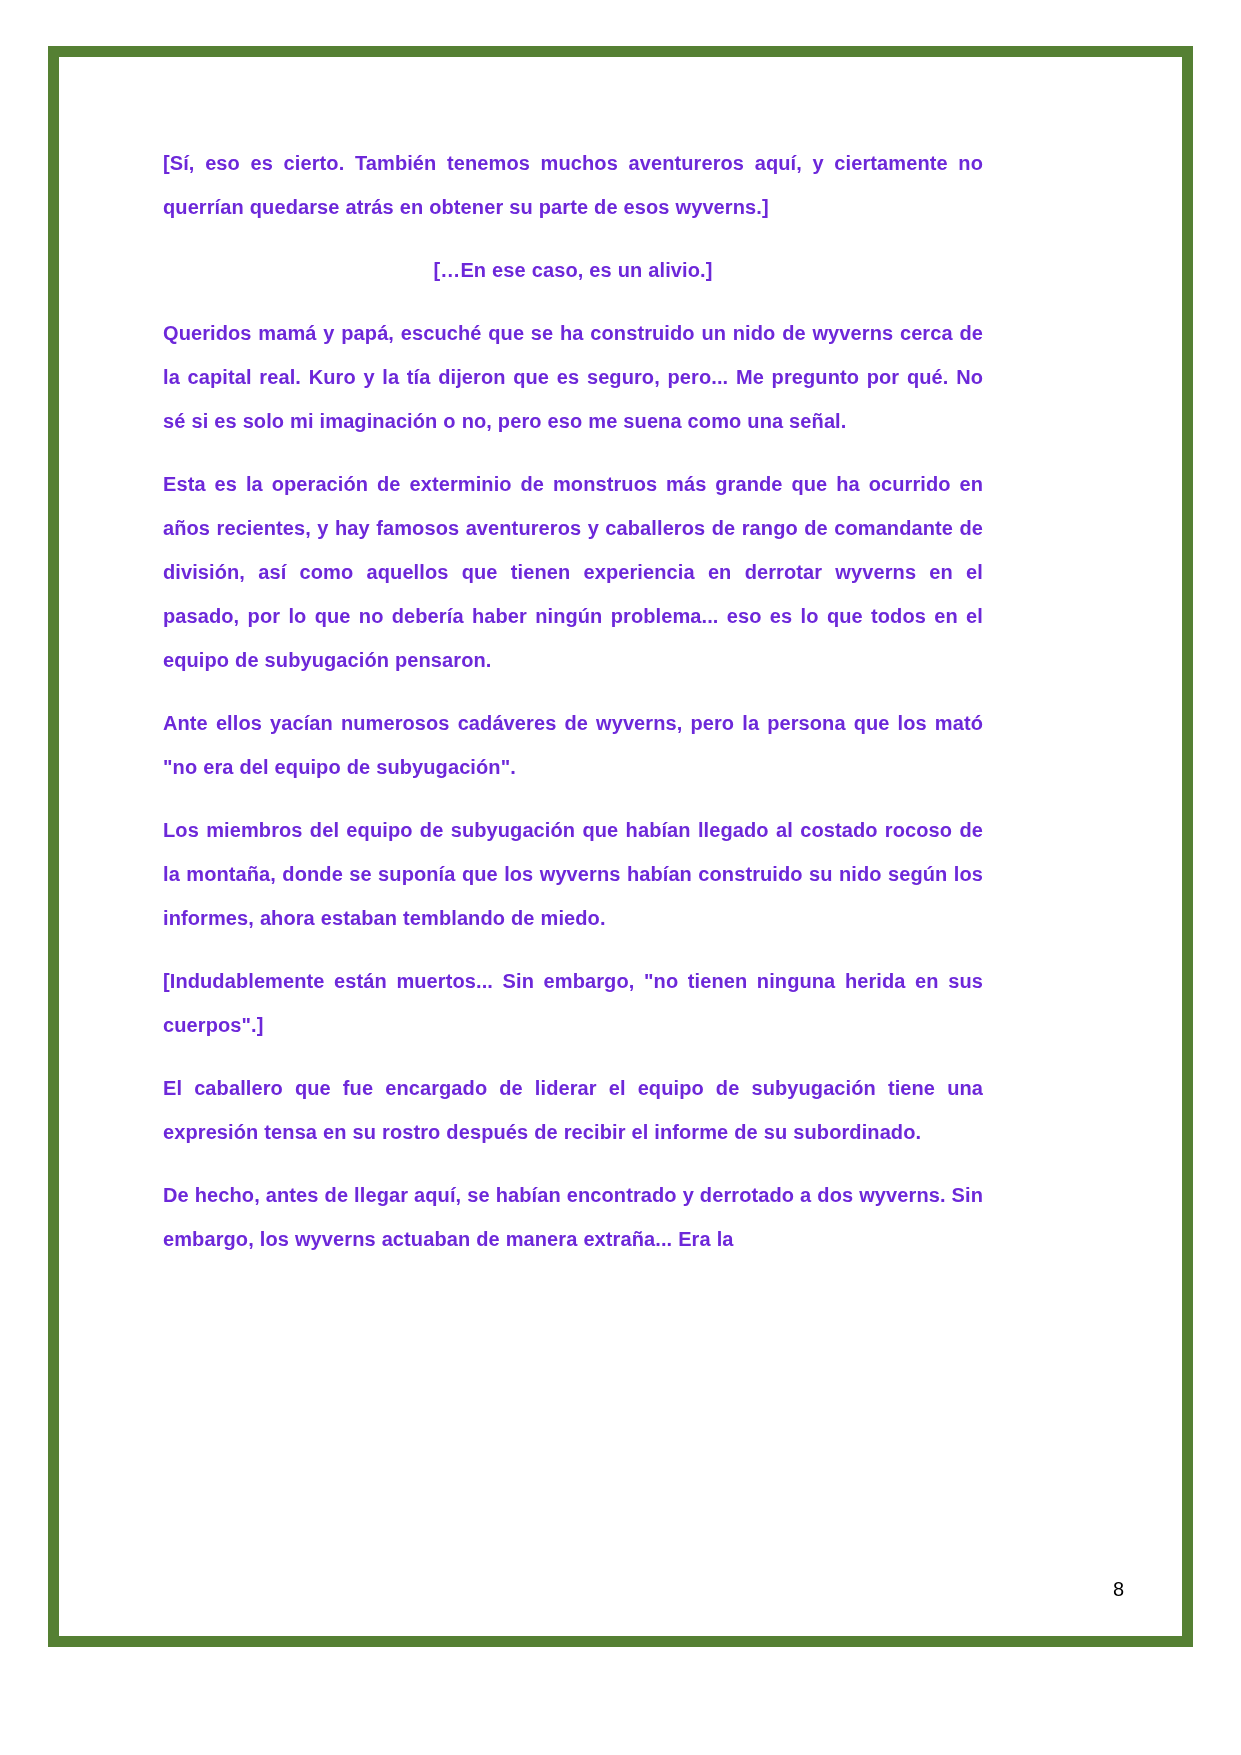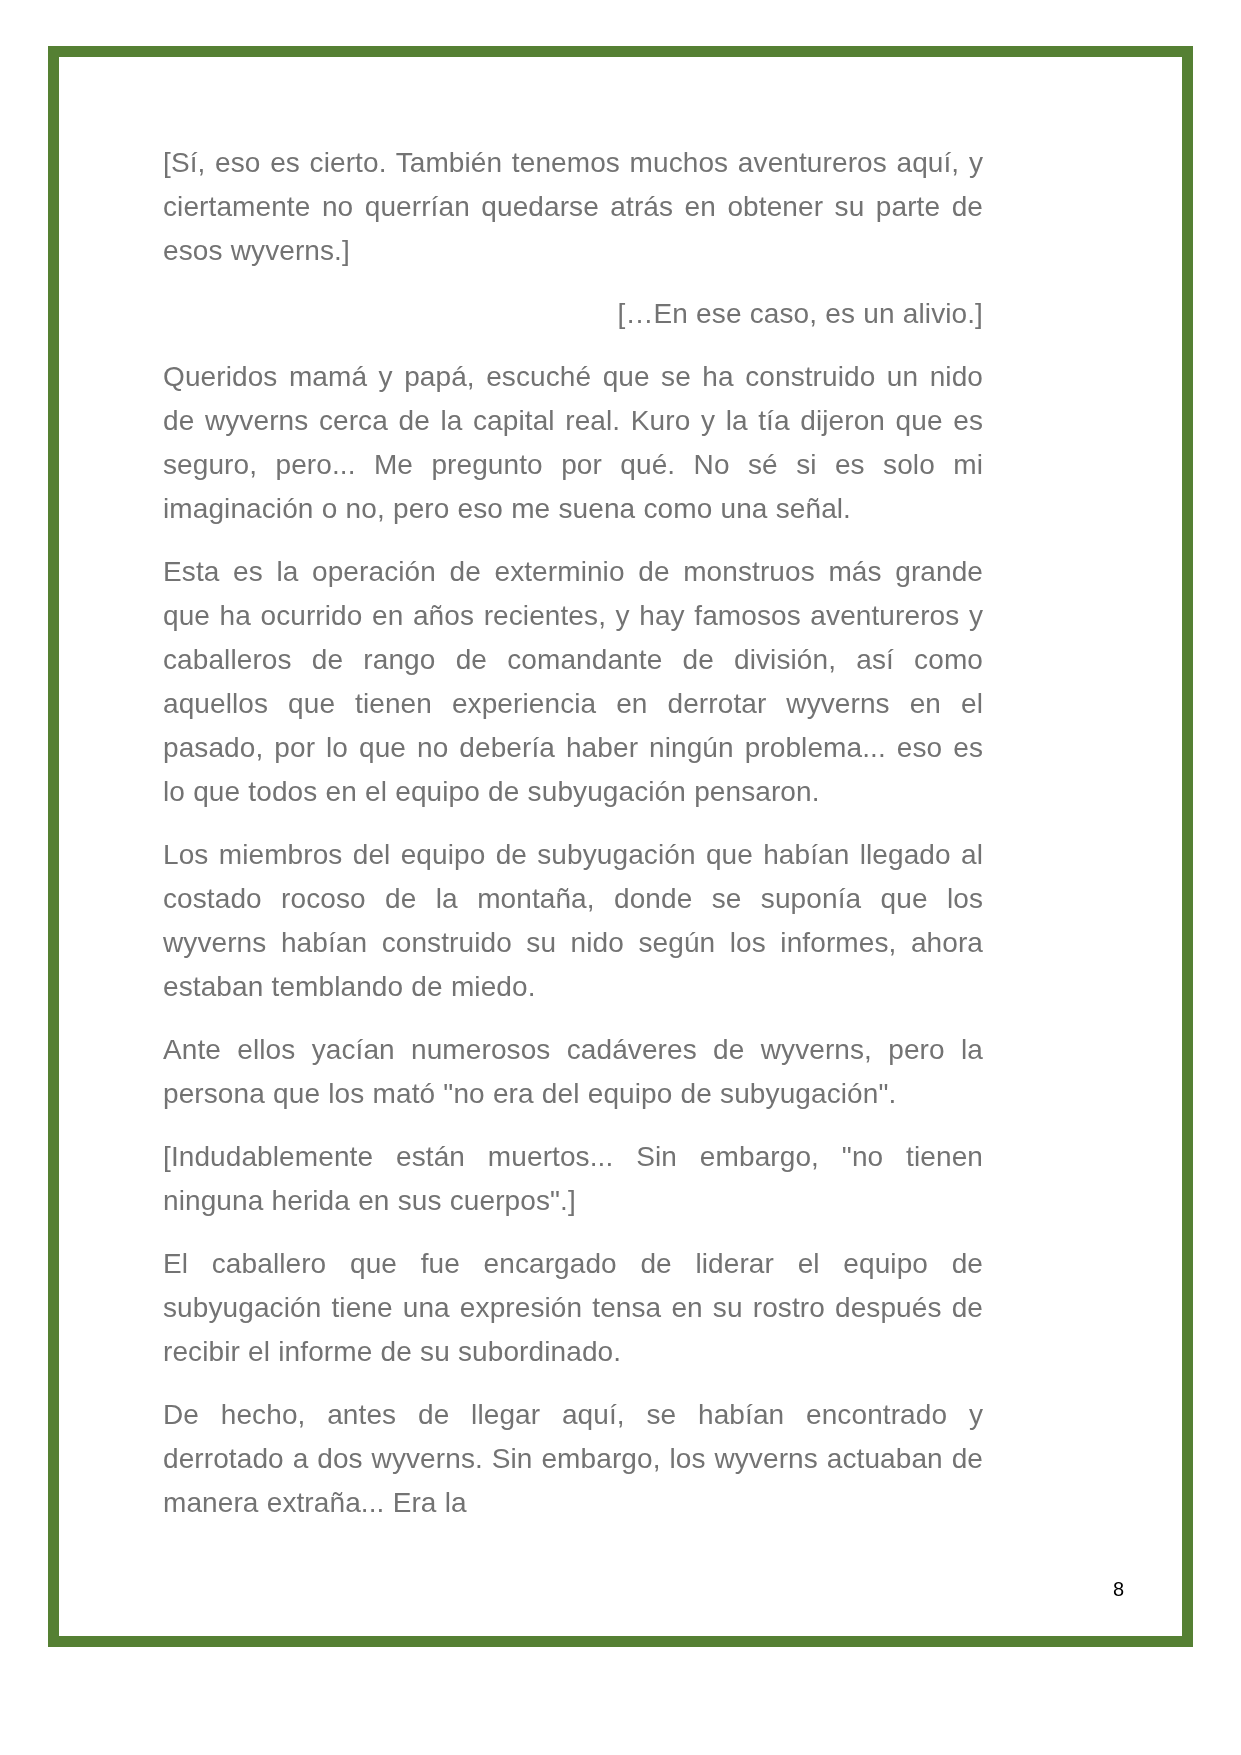--- a/index.html
+++ b/index.html
@@ -46,33 +46,33 @@
   
   .text-column {
     position: absolute;
     left: 104px;
     top: 84px;
     width: 820px;
   }
 
   .para {
     margin: 0 0 19px 0;
-    font-size: 28px;
+    font-size: 20px;
     line-height: 44px;
-    color: #737373;
+    color: #6d28d9;
     text-align: justify;
     text-justify: inter-word;
     letter-spacing: 0.1px;
     word-spacing: 0.3px;
-    font-weight: 400;
+    font-weight: 700;
   }
 
   
   .para.short {
-    text-align: right;
+    text-align: center;
   }
 
   .page-number {
     position: absolute;
     right: 58px;
     bottom: 36px;
     font-size: 20px;
     line-height: 22px;
     color: #000000;
     text-align: right;
@@ -83,22 +83,22 @@
 
 <div class="page-canvas">
   <div class="page-frame">
     <div class="page-inner">
 
       <div class="text-column">
         <p class="para">[Sí, eso es cierto. También tenemos muchos aventureros aquí, y ciertamente no querrían quedarse atrás en obtener su parte de esos wyverns.]</p>
         <p class="para short">[…En ese caso, es un alivio.]</p>
         <p class="para">Queridos mamá y papá, escuché que se ha construido un nido de wyverns cerca de la capital real. Kuro y la tía dijeron que es seguro, pero... Me pregunto por qué. No sé si es solo mi imaginación o no, pero eso me suena como una señal.</p>
         <p class="para">Esta es la operación de exterminio de monstruos más grande que ha ocurrido en años recientes, y hay famosos aventureros y caballeros de rango de comandante de división, así como aquellos que tienen experiencia en derrotar wyverns en el pasado, por lo que no debería haber ningún problema... eso es lo que todos en el equipo de subyugación pensaron.</p>
+        <p class="para">Ante ellos yacían numerosos cadáveres de wyverns, pero la persona que los mató "no era del equipo de subyugación".</p>
         <p class="para">Los miembros del equipo de subyugación que habían llegado al costado rocoso de la montaña, donde se suponía que los wyverns habían construido su nido según los informes, ahora estaban temblando de miedo.</p>
-        <p class="para">Ante ellos yacían numerosos cadáveres de wyverns, pero la persona que los mató "no era del equipo de subyugación".</p>
         <p class="para">[Indudablemente están muertos... Sin embargo, "no tienen ninguna herida en sus cuerpos".]</p>
         <p class="para">El caballero que fue encargado de liderar el equipo de subyugación tiene una expresión tensa en su rostro después de recibir el informe de su subordinado.</p>
         <p class="para">De hecho, antes de llegar aquí, se habían encontrado y derrotado a dos wyverns. Sin embargo, los wyverns actuaban de manera extraña... Era la</p>
       </div>
 
       <div class="page-number">8</div>
 
     </div>
   </div>
 </div>

